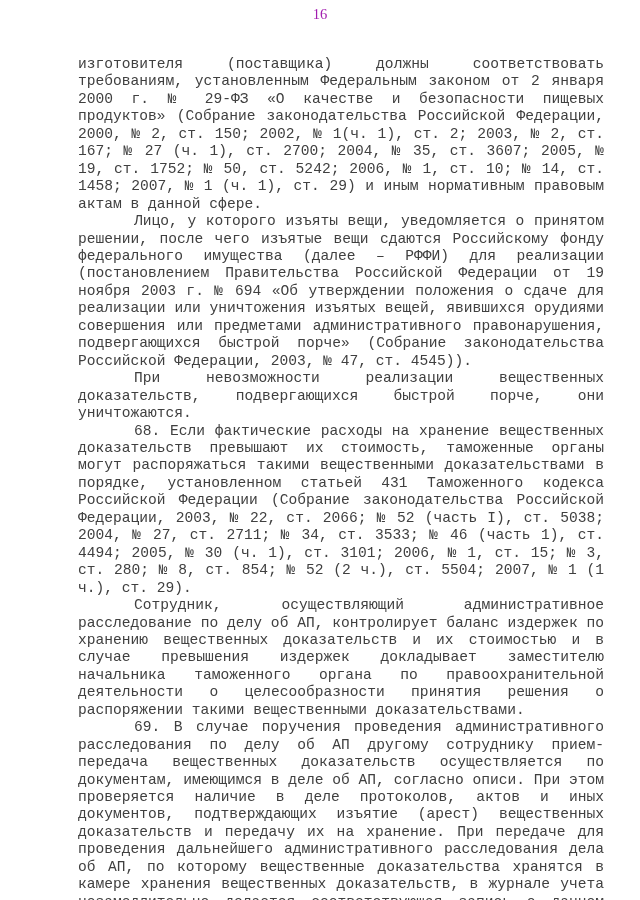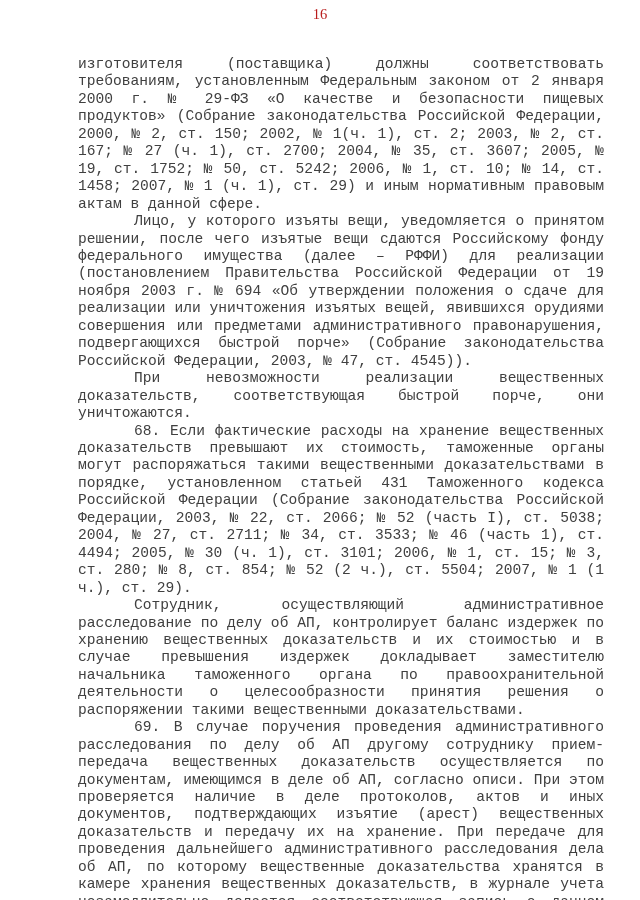--- a/index.html
+++ b/index.html
@@ -1,34 +1,34 @@
 <!DOCTYPE html>
 <html><head>
 <meta charset="utf-8">
 <style>
   html, body { margin: 0; padding: 0; background: #ffffff; }
   body { width: 640px; height: 900px; position: relative; overflow: hidden; }
   .page-number {
     position: absolute; top: 5px; left: 0; width: 640px; text-align: center;
-    font-family: "Liberation Serif", serif; font-size: 14.5px; color: #b91c1c;
+    font-family: "Liberation Serif", serif; font-size: 14.5px; color: #a21caf;
     line-height: 18px;
   }
   .content {
     position: absolute; top: 56px; left: 78px; width: 526px;
     font-family: Liberation Mono, monospace; font-size: 14.6px; line-height: 17.45px;
     color: #404040; text-align: justify;
   }
   .content p { margin: 0; padding: 0; }
   .content p.indent { text-indent: 56px; }
 </style>
 </head>
 <body>
 
 <div class="page-number">16</div>
 
 <div class="content">
   <p>изготовителя (поставщика) должны соответствовать требованиям, установленным Федеральным законом от 2 января 2000 г. № 29-ФЗ «О качестве и безопасности пищевых продуктов» (Собрание законодательства Российской Федерации, 2000, № 2, ст. 150; 2002, № 1(ч. 1), ст. 2; 2003, № 2, ст. 167; № 27 (ч. 1), ст. 2700; 2004, № 35, ст. 3607; 2005, № 19, ст. 1752; № 50, ст. 5242; 2006, № 1, ст. 10; № 14, ст. 1458; 2007, № 1 (ч. 1), ст. 29) и иным нормативным правовым актам в данной сфере.</p>
   <p class="indent">Лицо, у которого изъяты вещи, уведомляется о принятом решении, после чего изъятые вещи сдаются Российскому фонду федерального имущества (далее – РФФИ) для реализации  (постановлением Правительства Российской Федерации от 19 ноября 2003 г. № 694 «Об утверждении положения о сдаче для реализации или уничтожения изъятых вещей, явившихся орудиями совершения или предметами административного правонарушения, подвергающихся быстрой порче» (Собрание законодательства Российской Федерации, 2003, № 47, ст. 4545)).</p>
-  <p class="indent">При невозможности реализации вещественных доказательств, соответствующая быстрой порче, они уничтожаются.</p>
+  <p class="indent">При невозможности реализации вещественных доказательств, подвергающихся быстрой порче, они уничтожаются.</p>
   <p class="indent">68. Если фактические расходы на хранение вещественных доказательств превышают их стоимость, таможенные органы могут распоряжаться такими вещественными доказательствами в порядке, установленном статьей 431 Таможенного кодекса Российской Федерации (Собрание законодательства Российской Федерации, 2003, № 22, ст. 2066; № 52 (часть I), ст. 5038; 2004, № 27, ст. 2711; № 34, ст. 3533; № 46 (часть 1), ст. 4494; 2005, № 30 (ч. 1), ст. 3101; 2006, № 1, ст. 15; № 3, ст. 280; № 8, ст. 854; № 52 (2 ч.), ст. 5504; 2007, № 1 (1 ч.), ст. 29).</p>
   <p class="indent">Сотрудник, осуществляющий административное расследование по делу об АП, контролирует баланс издержек по хранению вещественных доказательств  и их стоимостью и в случае превышения издержек докладывает заместителю начальника таможенного органа по правоохранительной деятельности о целесообразности принятия решения о распоряжении такими вещественными доказательствами.</p>
   <p class="indent">69. В случае поручения проведения административного расследования по делу об АП другому сотруднику прием-передача вещественных доказательств осуществляется по документам, имеющимся в деле об АП, согласно описи. При этом проверяется наличие в деле протоколов, актов и иных документов, подтверждающих изъятие (арест) вещественных доказательств и передачу их на хранение. При передаче для проведения дальнейшего административного расследования дела об АП, по которому вещественные доказательства хранятся в камере хранения вещественных доказательств, в журнале учета незамедлительно делается соответствующая запись о данном процессуальном действии и должностное лицо, принявшее к своему производству дело, расписывается в журнале учета.</p>
 </div>
 
 </body></html>

